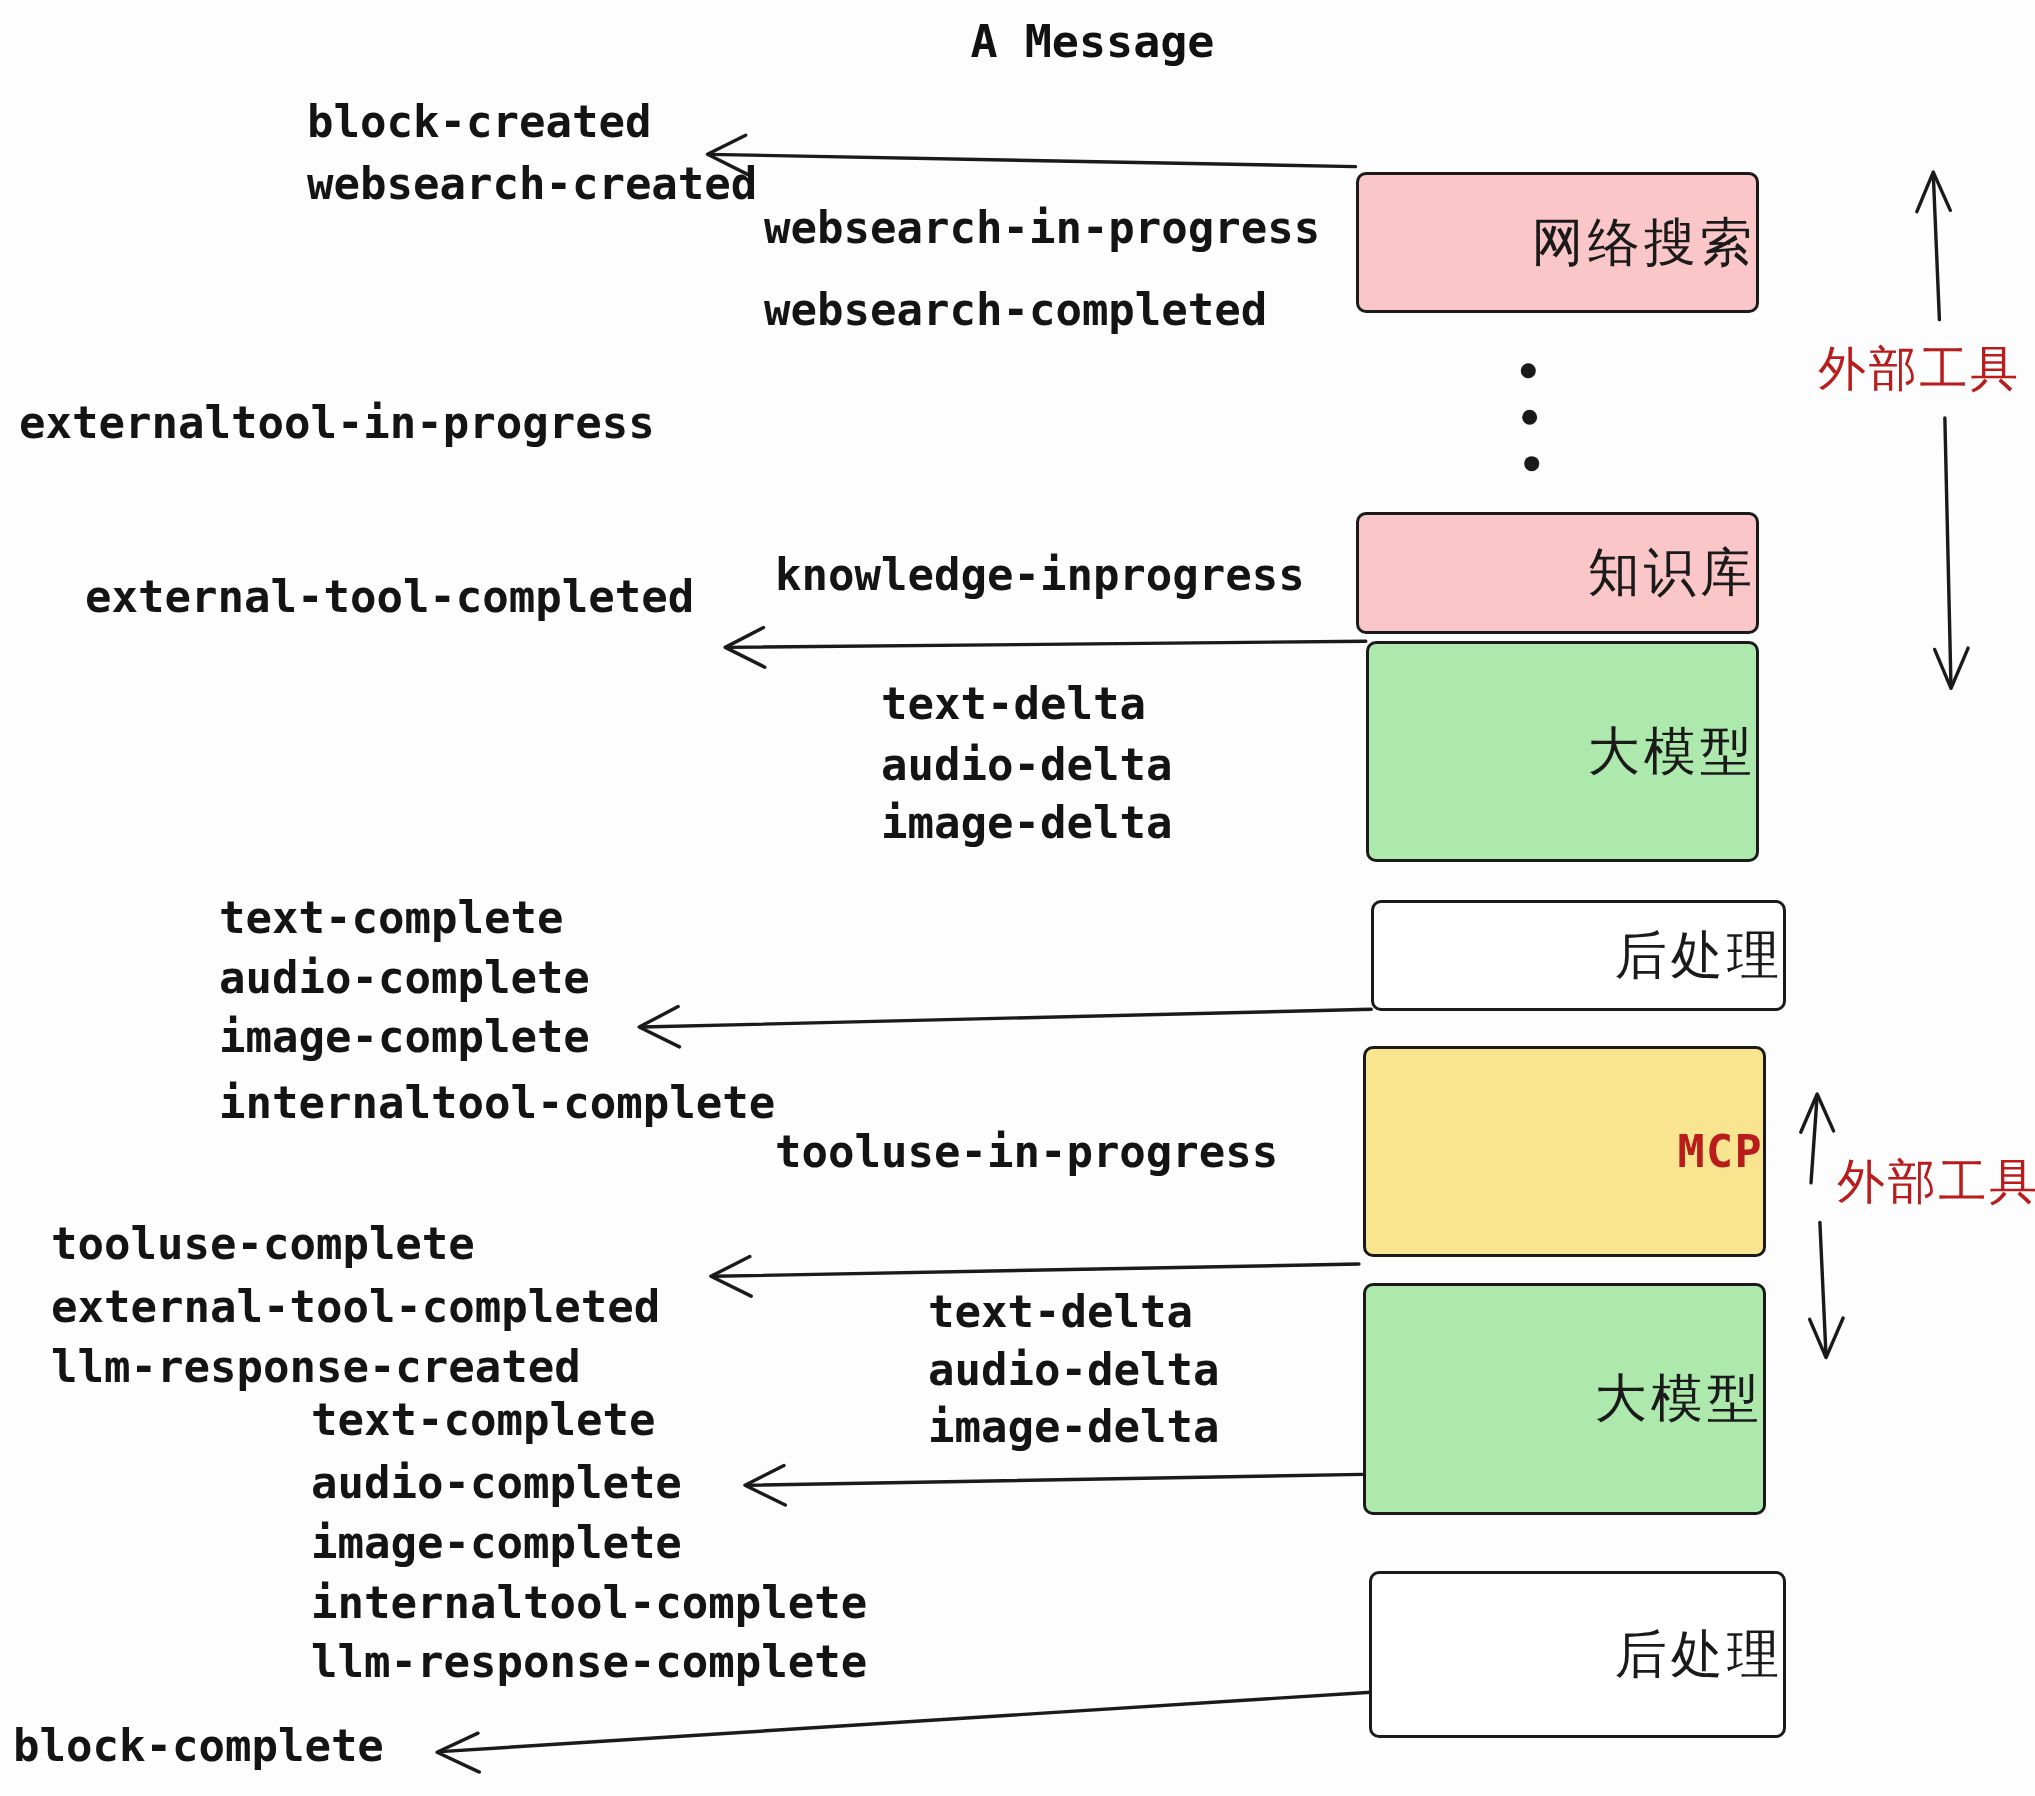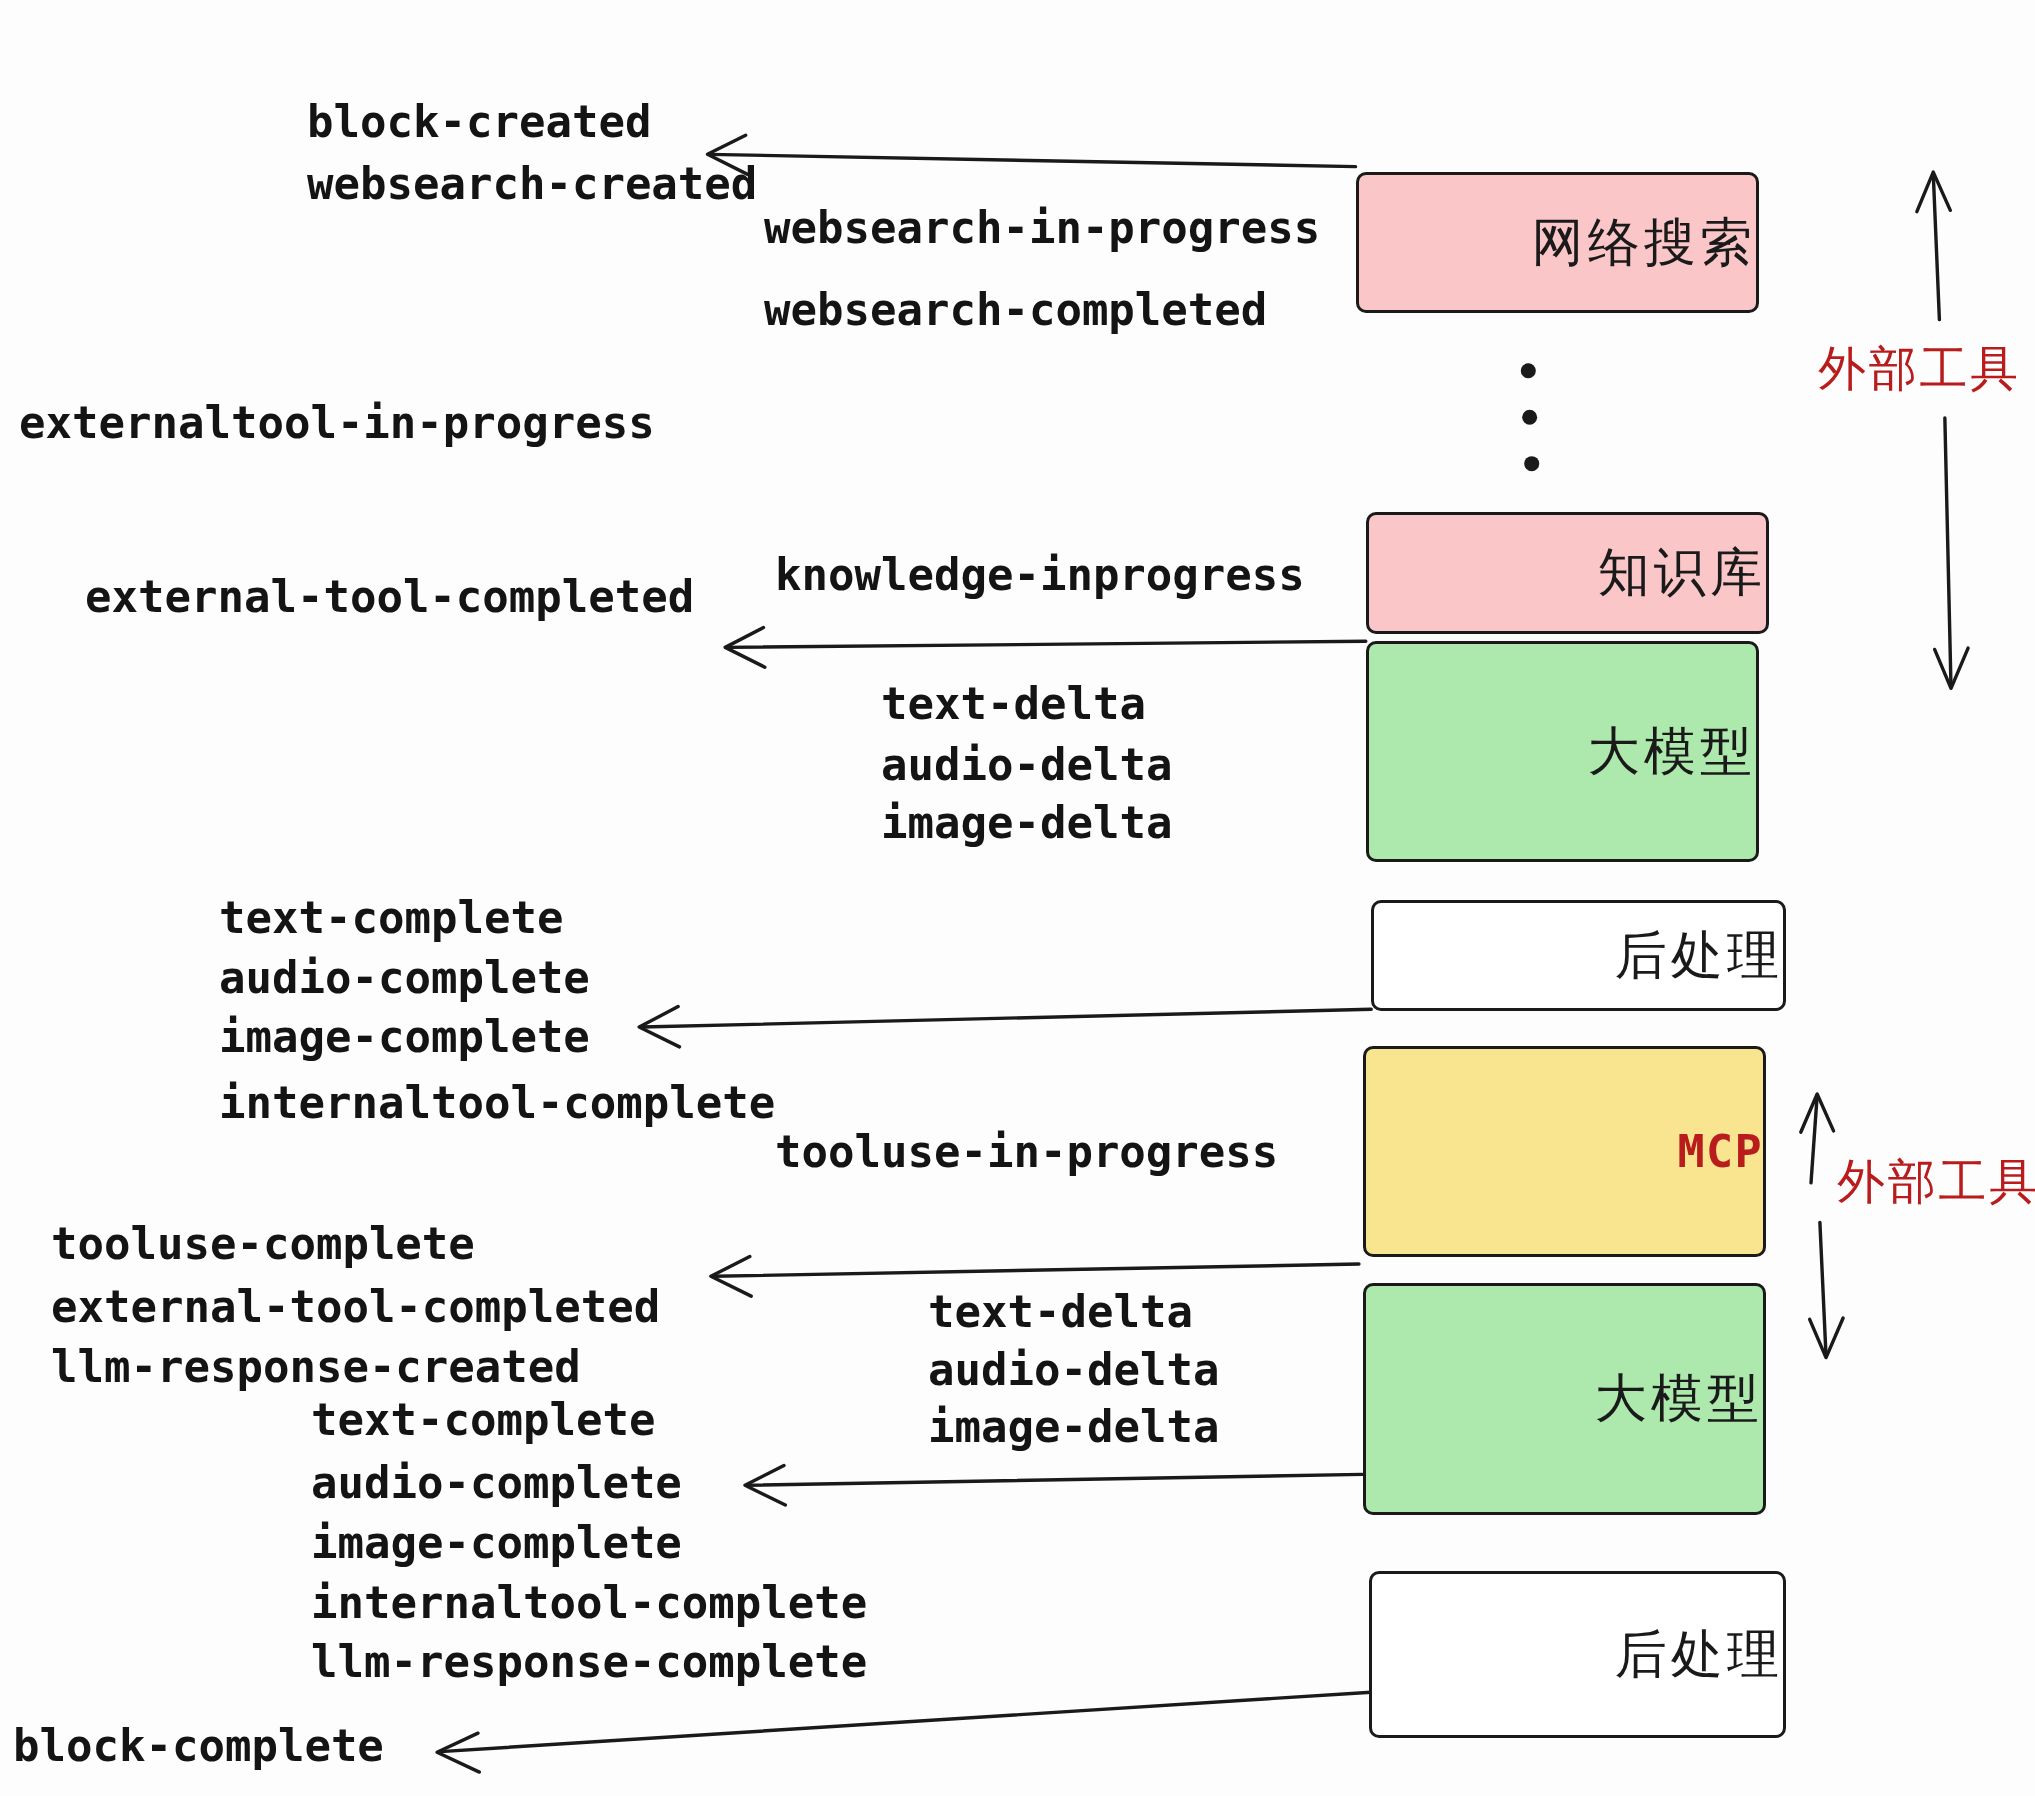--- a/index.html
+++ b/index.html
@@ -115,26 +115,27 @@
       <path d="M2650 1932 L2674 1988 L2699 1930"></path>
     </g>
 
     <g fill="#1a1a1a" stroke="none">
       <circle cx="2238" cy="543" r="11"></circle>
       <circle cx="2240" cy="611" r="11"></circle>
       <circle cx="2243" cy="679" r="11"></circle>
     </g>
   </svg>
 
+  <div class="title">A Message</div>
 
   <div class="box" style="left: 1356px; top: 172px; width: 403px; height: 141px; background: rgb(251, 198, 200);">
     <span class="zh">网络搜索</span>
   </div>
 
-  <div class="box" style="left: 1356px; top: 512px; width: 403px; height: 122px; background: rgb(251, 198, 200); margin-left: 10px;">
+  <div class="box" style="left: 1356px; top: 512px; width: 403px; height: 122px; background: rgb(251, 198, 200);">
     <span class="zh">知识库</span>
   </div>
 
   <div class="box" style="left: 1366px; top: 641px; width: 393px; height: 221px; background: rgb(173, 232, 172);">
     <span class="zh">大模型</span>
   </div>
 
   <div class="box" style="left: 1371px; top: 900px; width: 415px; height: 111px; background: rgb(255, 255, 255);">
     <span class="zh">后处理</span>
   </div>

